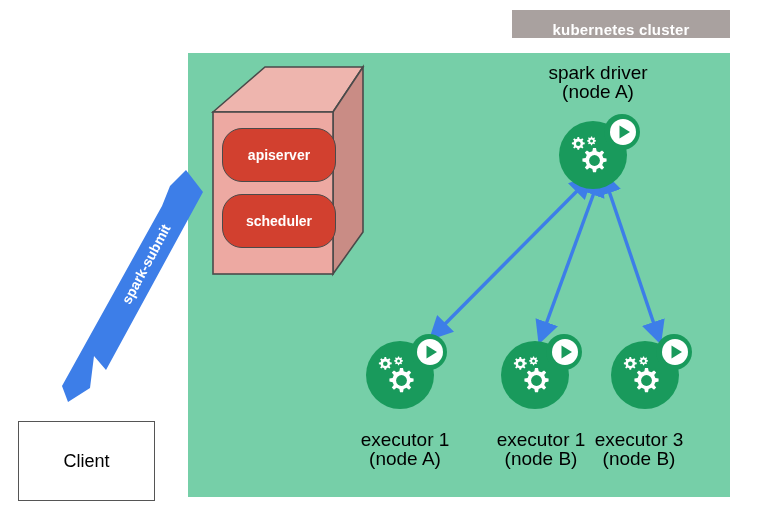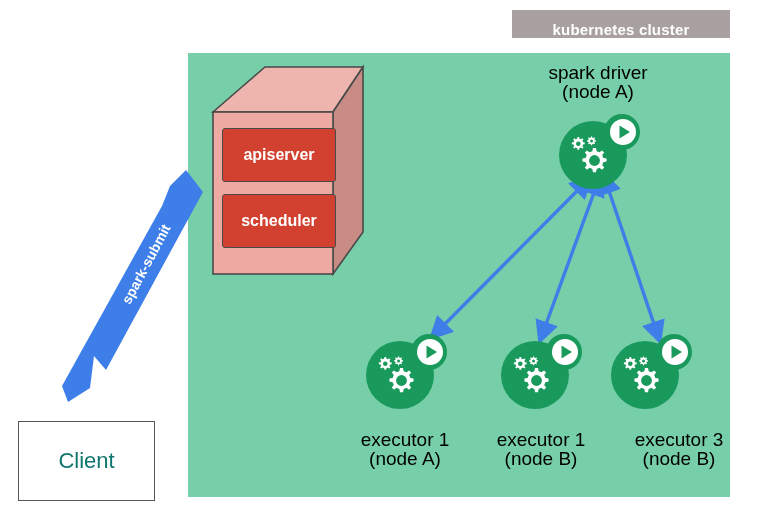--- a/index.html
+++ b/index.html
@@ -49,22 +49,22 @@
     top: 421px;
     width: 135px;
     height: 78px;
     background: #ffffff;
     border: 1.5px solid #555555;
     display: flex;
     align-items: center;
     justify-content: center;
   }
   #client-box .label {
-    font-size: 22px;
-    color: #0f766e;
+    font-size: 18px;
+    color: #000000;
   }
 
   
   #spark-submit-arrow {
     position: absolute;
     left: 58px;
     top: 160px;
     width: 190px;
     height: 250px;
     pointer-events: none;
@@ -91,23 +91,23 @@
     left: 205px;
     top: 62px;
     width: 165px;
     height: 215px;
   }
   #master-cube svg { display: block; }
   .cube-component {
     position: absolute;
     background: #d2402f;
     border: 1.6px solid #4a4a4a;
-    border-radius: 3px;
+    border-radius: 20px;
     color: #ffffff;
-    font-size: 16px;
+    font-size: 14px;
     font-weight: bold;
     display: flex;
     align-items: center;
     justify-content: center;
   }
   #comp-apiserver {
     left: 222px;
     top: 128px;
     width: 112px;
     height: 52px;
@@ -136,21 +136,21 @@
 
   #driver-node   { left: 553px; top: 113px; width: 90px; height: 78px; }
   #driver-label  { left: 528px; top: 63px;  width: 140px; }
 
   #executor1-node { left: 360px; top: 333px; width: 90px; height: 78px; }
   #executor2-node { left: 495px; top: 333px; width: 90px; height: 78px; }
   #executor3-node { left: 605px; top: 333px; width: 90px; height: 78px; }
 
   #executor1-label { left: 334px; top: 430px; width: 142px; }
   #executor2-label { left: 470px; top: 430px; width: 142px; }
-  #executor3-label { left: 608px; top: 430px; width: 142px; }
+  #executor3-label { left: 568px; top: 430px; width: 142px; }
 
   
   #connectors {
     position: absolute;
     left: 0;
     top: 0;
     width: 761px;
     height: 516px;
     pointer-events: none;
   }

